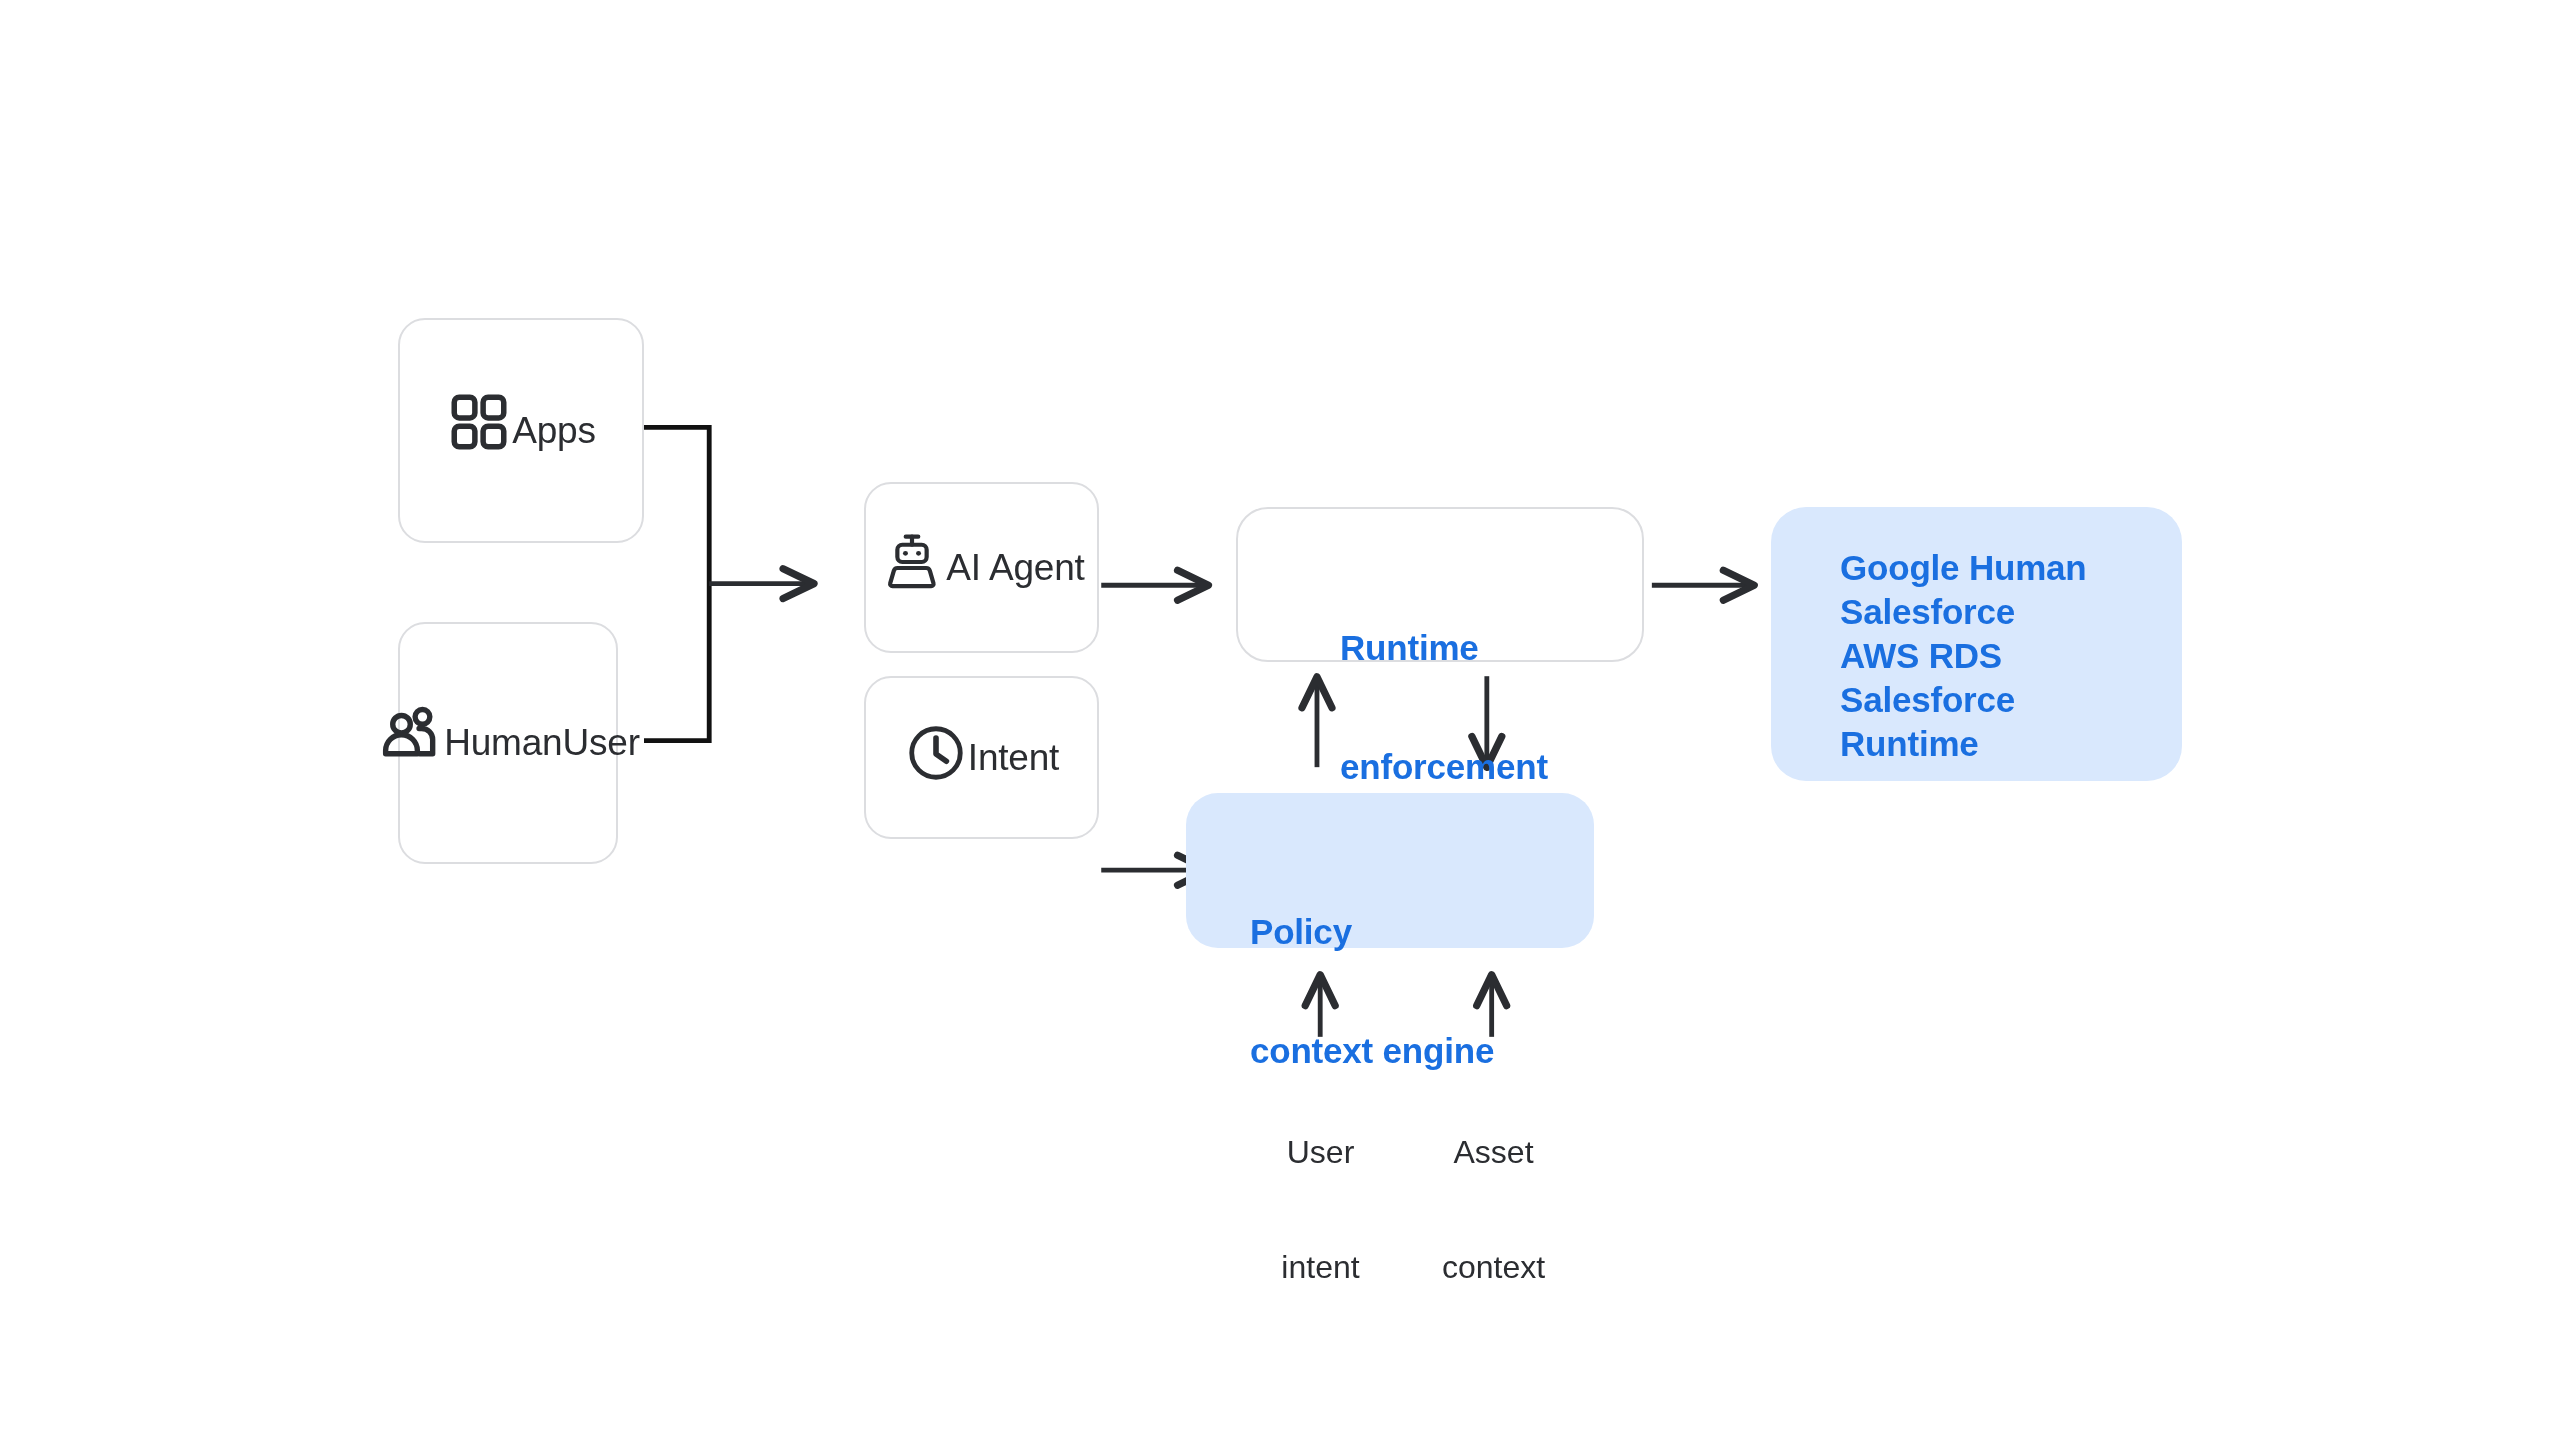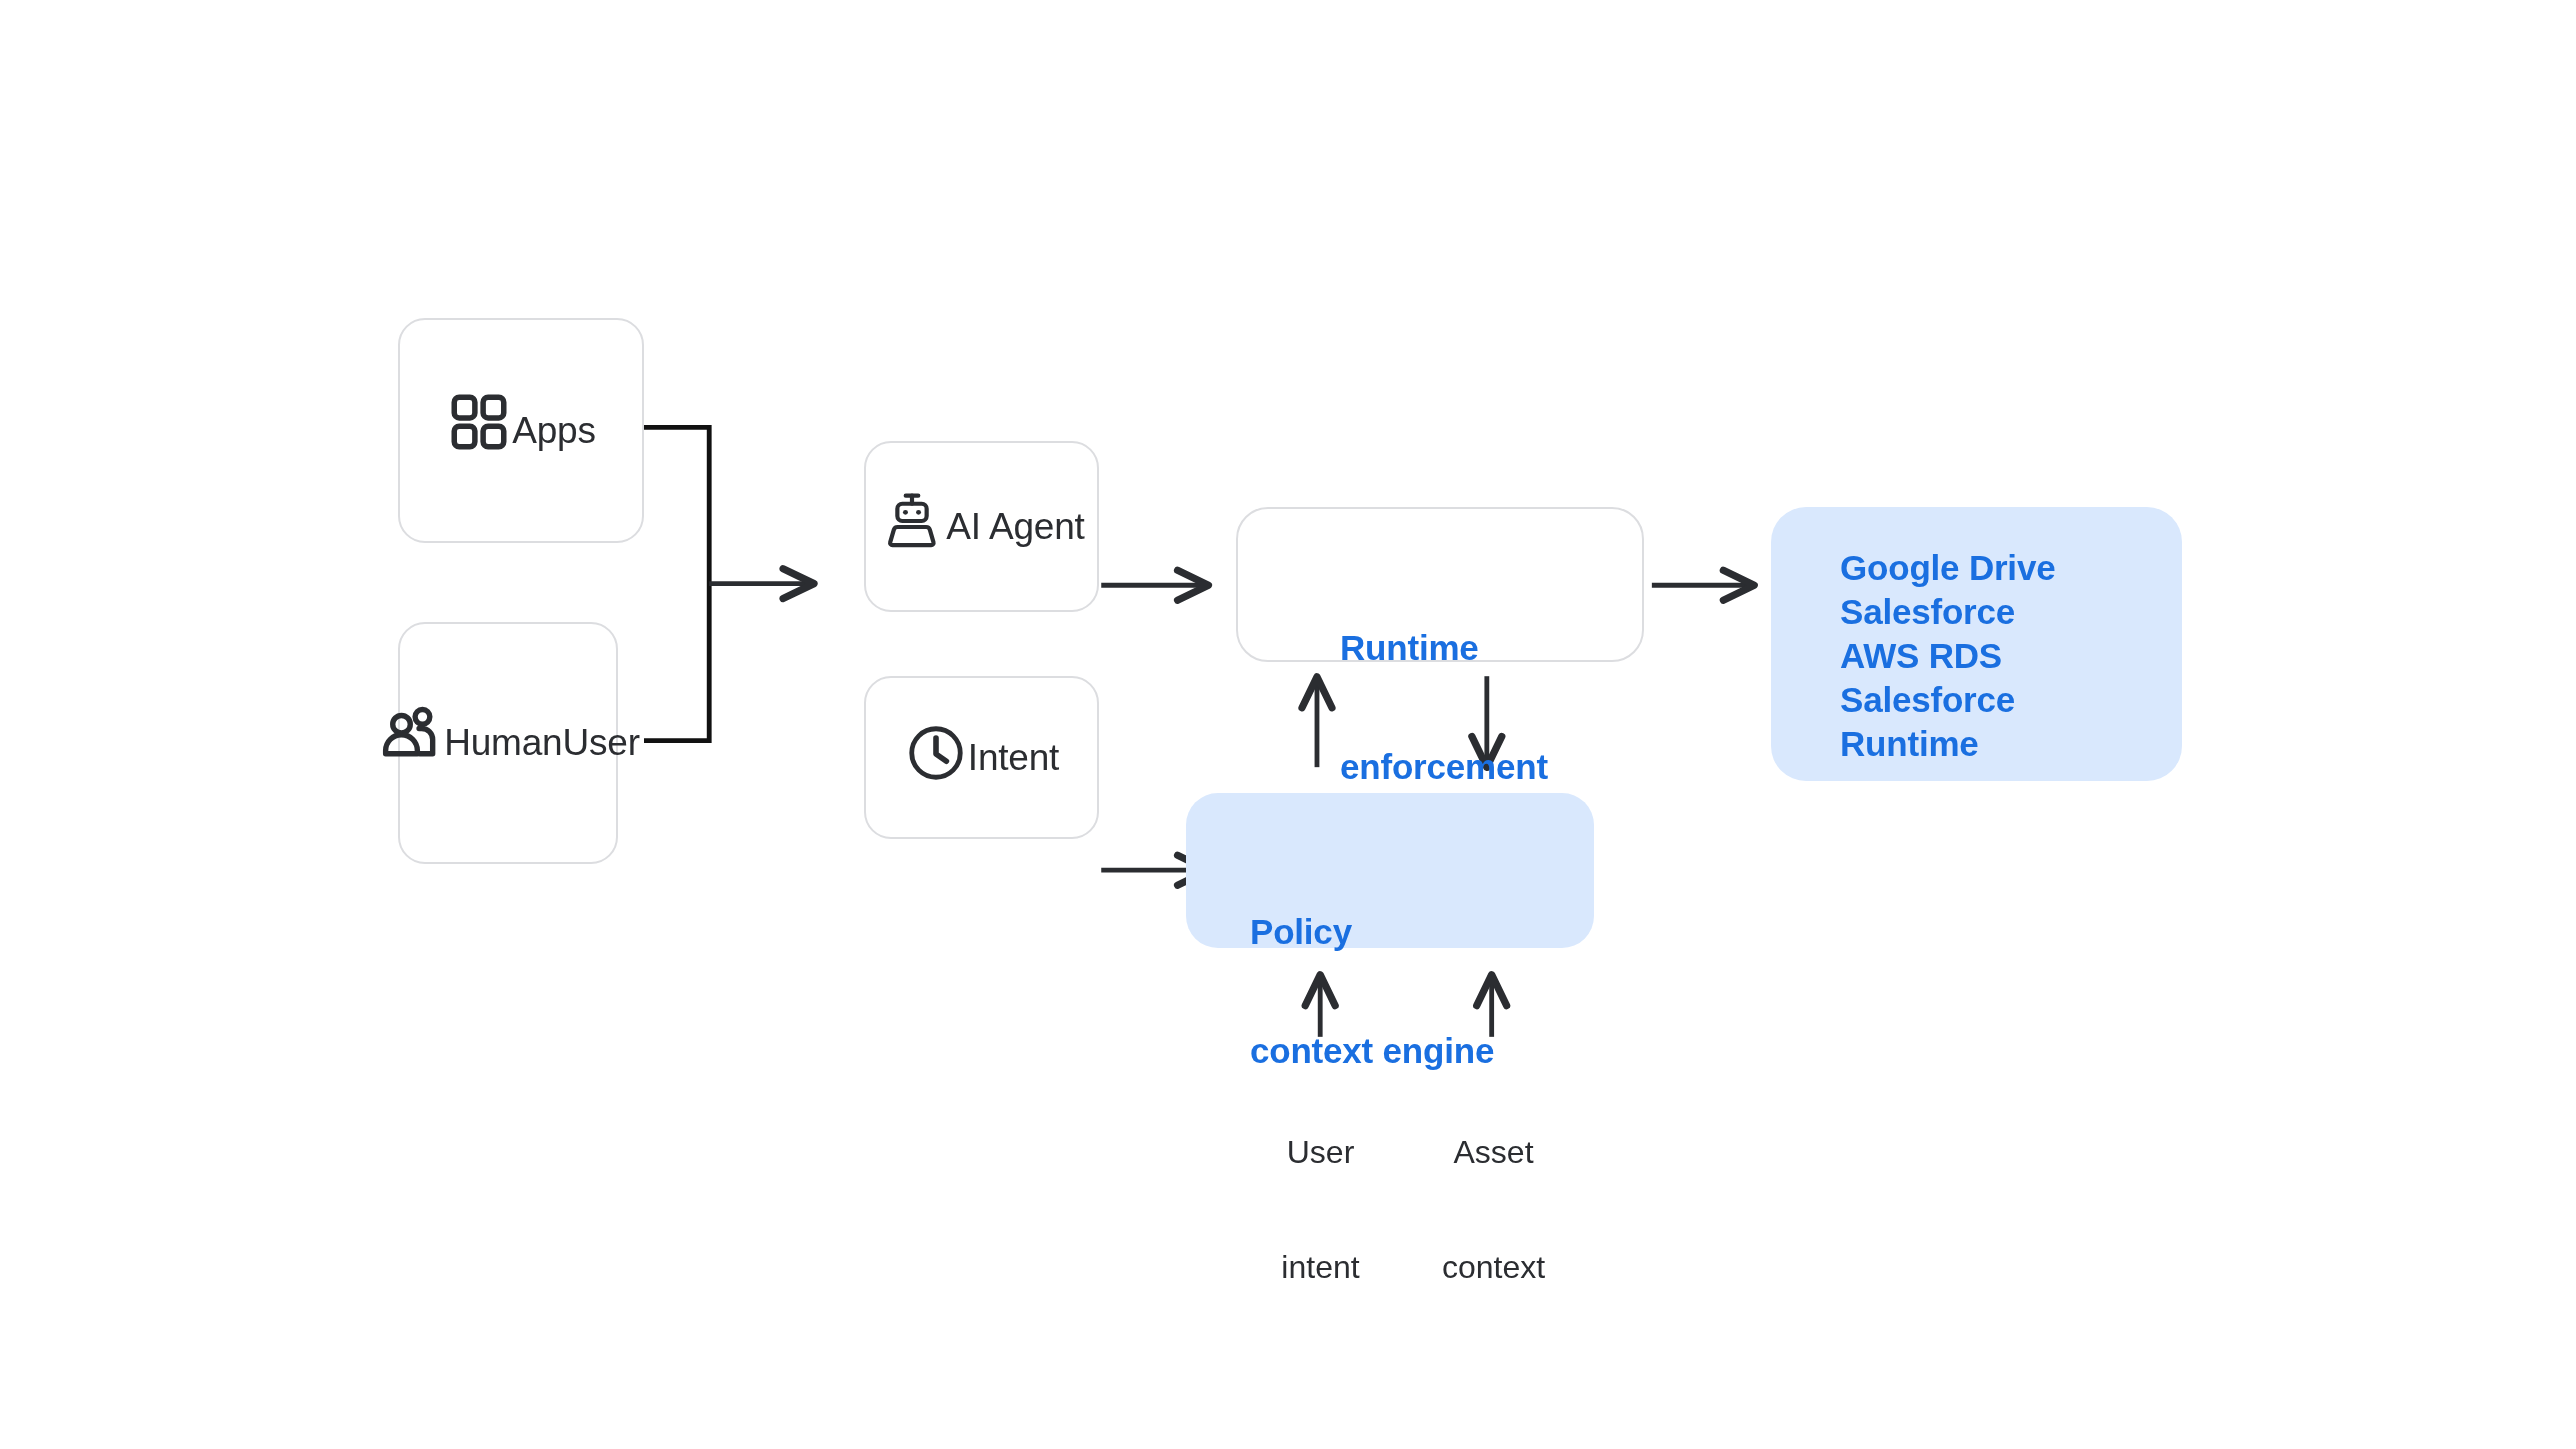--- a/index.html
+++ b/index.html
@@ -164,21 +164,21 @@
         <circle cx="9" cy="8.2" r="3.1"></circle>
         <path d="M3.4,18.6 v-1.1 a5.6,5.6 0 0 1 11.2,0 v1.1 z"></path>
         <circle cx="16.4" cy="5.6" r="2.6"></circle>
         <path d="M15.4,18.6 h4.6 v-5.0 a3.9,3.9 0 0 0 -3.9,-3.9 h-0.9"></path>
       </svg>
     </span>
     <span class="node-label">Human</span>
     <span class="node-label">User</span>
   </div>
 
-  <div class="node node-outline" style="left:864px; top:441px; width:235px; height:171px;">
+  <div class="node node-outline" style="left:864px; top:482px; width:235px; height:171px;">
     <span class="icon-wrap" style="margin-bottom:11.3px;">
       <svg width="68" height="58" viewBox="0 0 26 22" fill="none" stroke="#2b2d31" stroke-width="1.6" stroke-linecap="round" stroke-linejoin="round">
         <line x1="10.6" y1="1.3" x2="15.4" y2="1.3"></line>
         <line x1="13" y1="1.3" x2="13" y2="4.4"></line>
         <rect x="7.4" y="4.4" width="11.2" height="6.6" rx="1.9"></rect>
         <circle cx="10.5" cy="7.7" r="0.95" fill="#2b2d31" stroke="none"></circle>
         <circle cx="15.5" cy="7.7" r="0.95" fill="#2b2d31" stroke="none"></circle>
         <path d="M7.6,13.3 h10.8 a1.5,1.5 0 0 1 1.44,1.08 l1.36,4.7 a0.9,0.9 0 0 1 -0.86,1.15 h-14.8 a0.9,0.9 0 0 1 -0.86,-1.15 l1.36,-4.7 a1.5,1.5 0 0 1 1.44,-1.08 z"></path>
       </svg>
     </span>
@@ -204,21 +204,21 @@
 
   <div class="node node-fill" style="left:1186px; top:793px; width:408px; height:155px;">
     <div class="blue-text" style="left:64px; top:39px;">
       <div>Policy</div>
       <div>context engine</div>
     </div>
   </div>
 
   <div class="node node-fill" style="left:1771px; top:507px; width:411px; height:274px; border-radius:35px;">
     <div class="svc-list" style="left:69px; top:39px;">
-      <div>Google Drive</div>
+      <div>Google Human</div>
       <div>Salesforce</div>
       <div>AWS RDS</div>
       <div>Salesforce</div>
       <div>Runtime</div>
     </div>
   </div>
 
   <div class="caption" style="left:1208px; top:1056px; width:225px;">
     <div>User</div>
     <div>intent</div>

